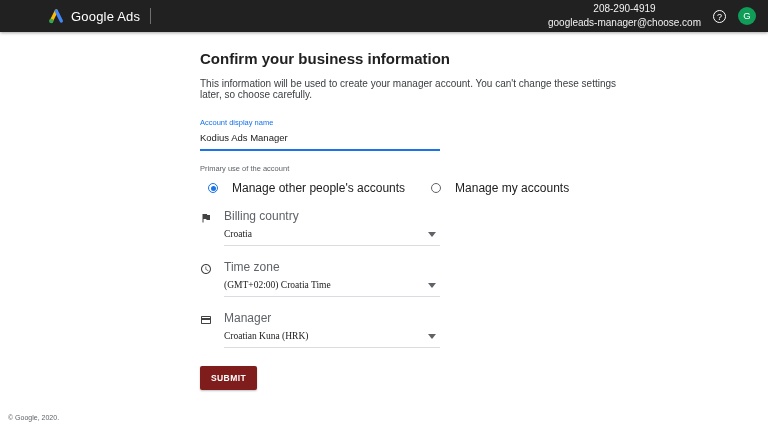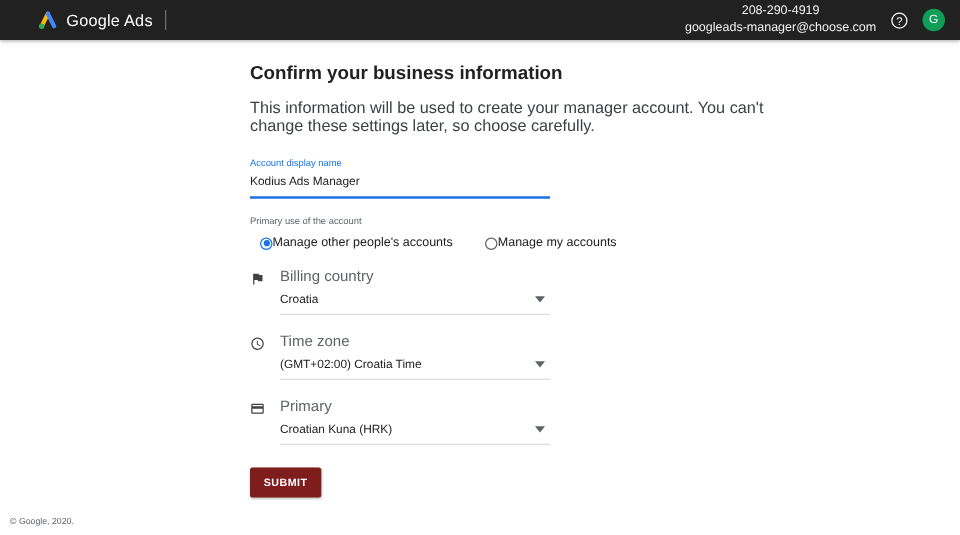--- a/index.html
+++ b/index.html
@@ -3,66 +3,66 @@
 <meta charset="utf-8">
 <title>Google Ads</title>
 <style>
   * { margin:0; padding:0; box-sizing:border-box; }
   html,body { width:768px; height:428px; }
   body { font-family:"Liberation Sans", sans-serif; background:#fff; }
   .page { position:relative; width:768px; height:428px; background:#fff; overflow:hidden; }
 
   
   .topbar { height:32px; background:#212121; display:flex; align-items:center;
-            justify-content:space-between; padding:0 12px 0 30px;
+            justify-content:space-between; padding:0 12px 0 48px;
             box-shadow:0 1px 3px rgba(0,0,0,.35); }
   .brand { display:flex; align-items:center; }
   .brand svg { width:16px; height:16px; display:block; }
   .brand-name { color:#fff; font-size:13px; margin-left:7px; letter-spacing:.2px; }
   .brand-divider { width:1px; height:16px; background:#6f6f6f; margin-left:10px; }
   .topbar-right { display:flex; align-items:center; }
   .account-text { text-align:center; color:#f1f1f1; font-size:10px; line-height:1.45; }
   .help-circle { width:13px; height:13px; border:1px solid #fff; border-radius:50%;
                  color:#fff; font-size:9px; line-height:12px; text-align:center;
                  margin-left:12px; cursor:pointer; }
   .avatar { width:18px; height:18px; border-radius:50%; background:#0f9d58; color:#fff;
             font-size:9.5px; line-height:18px; text-align:center; margin-left:12px;
             cursor:pointer; }
 
   
   .content { padding:18px 0 0 200px; }
   .title { font-size:15px; font-weight:700; color:#212121; }
-  .subtitle { font-size:13px; color:#3c4043; margin-top:11px; max-width:430px; }
+  .subtitle { font-size:10px; color:#3c4043; margin-top:11px; max-width:430px; }
 
   .name-field { margin-top:18px; width:240px; }
   .name-label { font-size:7.5px; color:#1a73e8; display:block; }
   .name-input { width:240px; border:none; border-bottom:2px solid #1a73e8;
                 font-size:9.5px; color:#212121; padding:5px 0 6px;
                 outline:none; background:transparent; font-family:inherit; }
 
   .primary-use { margin-top:13px; }
   .primary-label { font-size:7.5px; color:#5f6368; }
   .radio-row { display:flex; align-items:center; margin:8px 0 0 8px; }
   .radio-option { display:flex; align-items:center; margin-right:26px; cursor:pointer; }
   .radio-circle { width:10px; height:10px; border:1.5px solid #5f6368; border-radius:50%;
                   position:relative; flex:none; }
   .radio-circle.checked { border-color:#1a73e8; }
   .radio-circle.checked::after { content:""; position:absolute; inset:1.5px;
                   background:#1a73e8; border-radius:50%; }
-  .radio-label { font-size:10px; color:#212121; margin-left:0; }
+  .radio-label { font-size:12px; color:#212121; margin-left:14px; }
 
   .select-field { display:flex; margin-top:14px; cursor:pointer; }
   .field-icon { width:12px; height:12px; margin-top:3px; flex:none; }
   .field-icon svg { width:12px; height:12px; display:block; fill:#424242; }
   .field-body { margin-left:12px; width:216px; border-bottom:1px solid #dadce0;
                 padding-bottom:6px; }
   .field-label { font-size:12px; color:#5f6368; }
   .field-value-row { display:flex; align-items:center; justify-content:space-between;
                      margin-top:6px; }
-  .field-value { font-size:9.5px; color:#212121; }
+  .field-value { font-size:9.5px; color:#212121;font-family:Liberation Serif, serif; }
   .dropdown-arrow { width:0; height:0; border-left:4px solid transparent;
                     border-right:4px solid transparent; border-top:5px solid #5f6368;
                     margin-right:4px; }
 
   .submit-btn { margin-top:18px; background:#7f1d1d; color:#fff; border:none;
                 border-radius:2px; font-size:8.5px; font-weight:700; letter-spacing:.4px;
                 padding:7px 11px; cursor:pointer; font-family:inherit;
                 box-shadow:0 1px 2px rgba(0,0,0,.25); }
 
   .footer { position:absolute; left:8px; bottom:7px; font-size:7px; color:#5f6368; }
@@ -147,21 +147,21 @@
       </div>
     </div>
 
     <div class="select-field">
       <span class="field-icon">
         <svg viewBox="0 0 24 24">
             <path d="M20 4H4c-1.11 0-1.99.89-1.99 2L2 18c0 1.11.89 2 2 2h16c1.11 0 2-.89 2-2V6c0-1.11-.89-2-2-2zm0 14H4v-6h16v6zm0-10H4V6h16v2z"></path>
           </svg>
       </span>
       <div class="field-body">
-        <div class="field-label">Primary</div>
+        <div class="field-label">Manager</div>
         <div class="field-value-row">
           <span class="field-value">Croatian Kuna (HRK)</span>
           <span class="dropdown-arrow"></span>
         </div>
       </div>
     </div>
 
     <button class="submit-btn">SUBMIT</button>
   </main>
 

